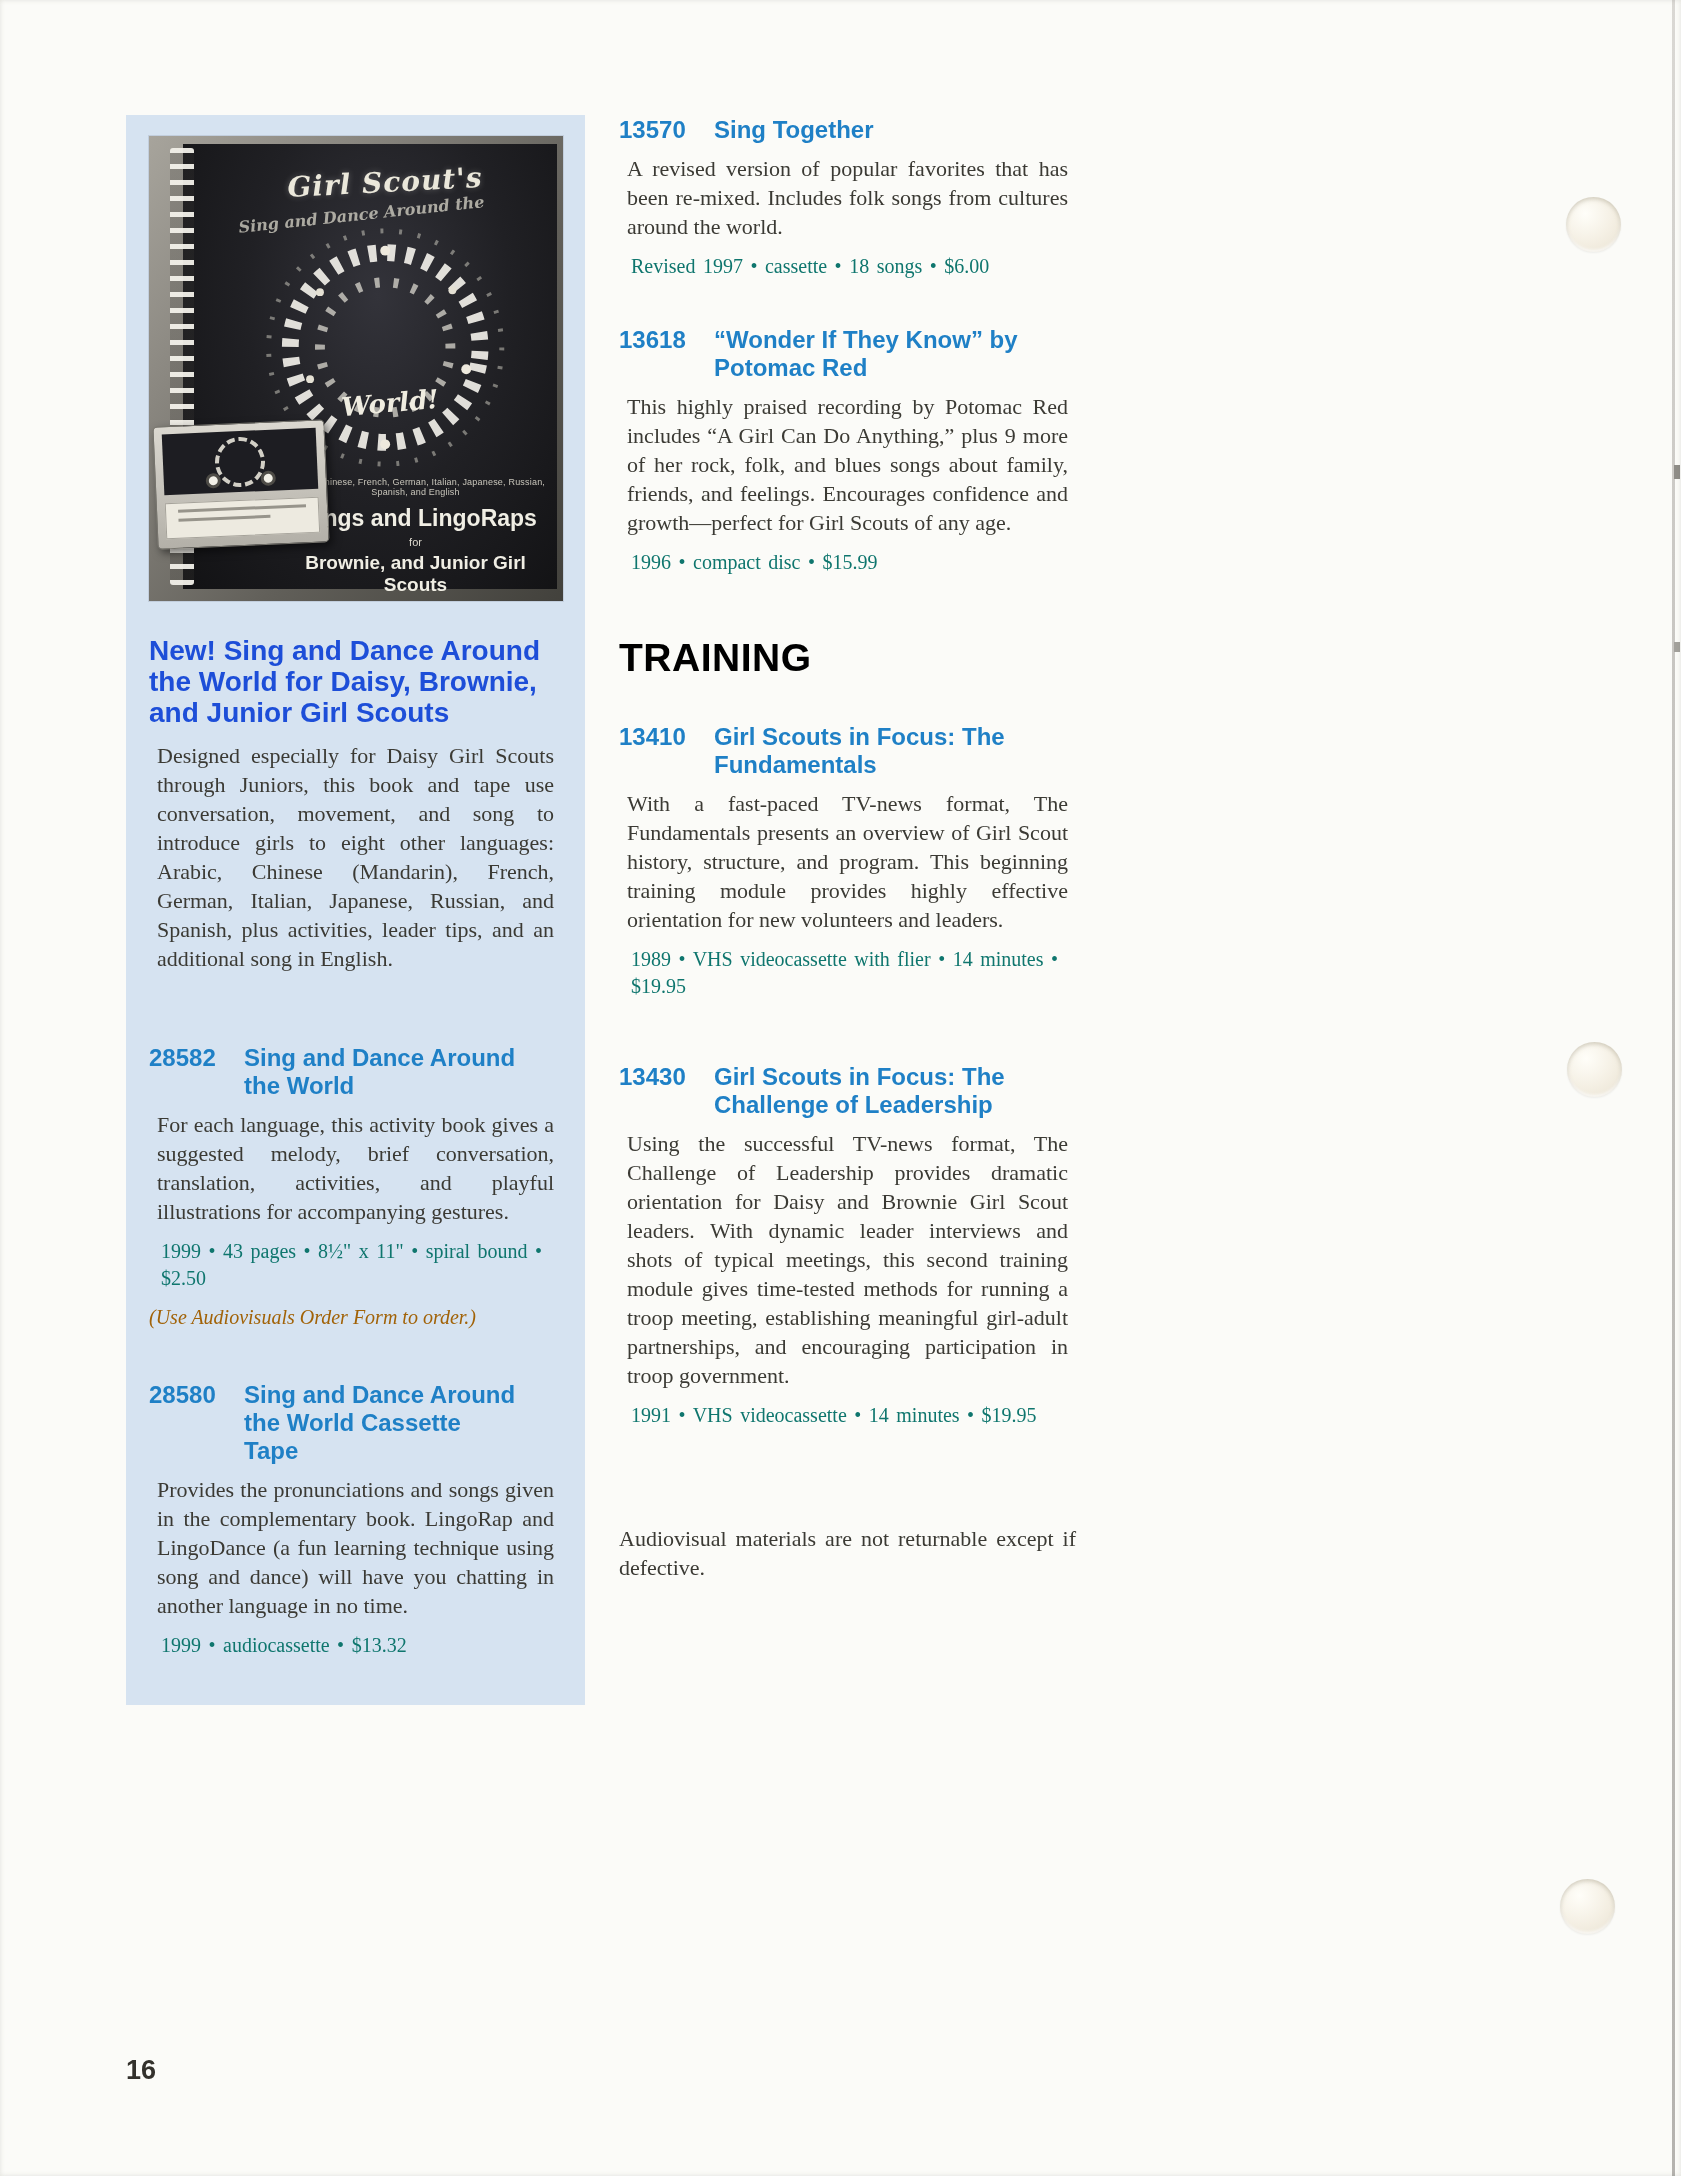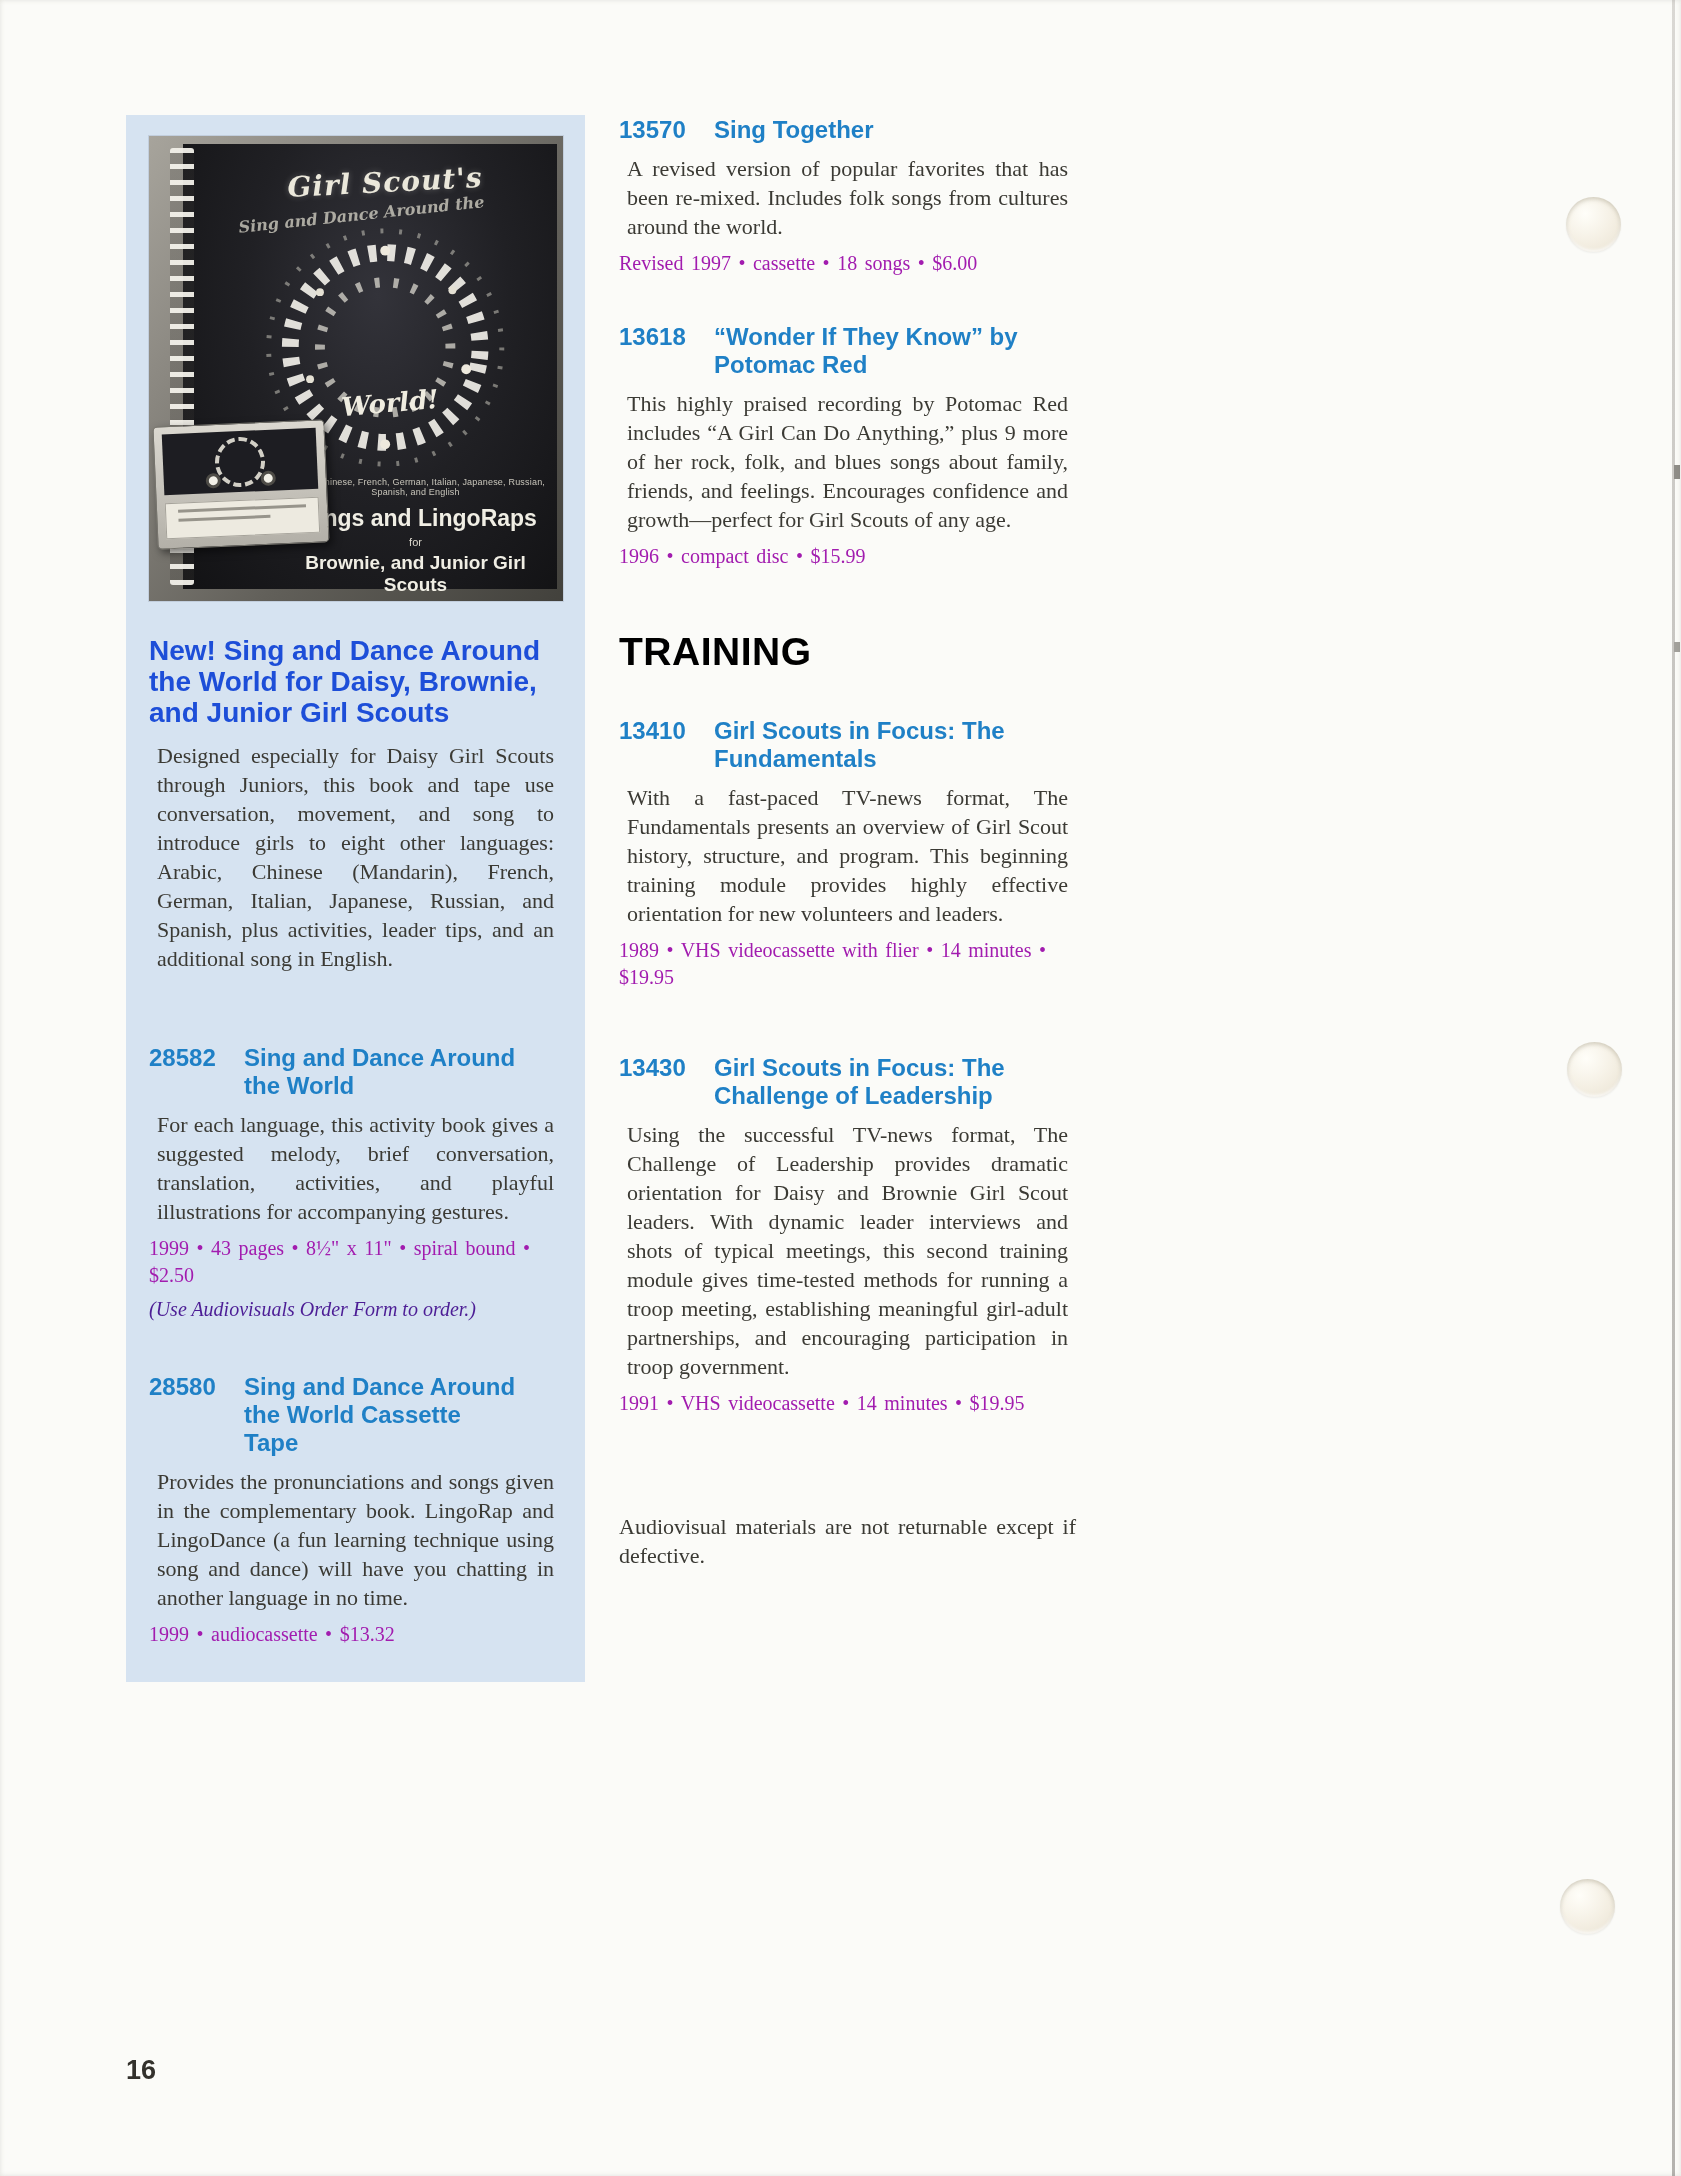--- a/index.html
+++ b/index.html
@@ -106,27 +106,27 @@
     margin:0;
     font:700 24px/28px "Liberation Sans", sans-serif; color:#1f80c6;
   }
   .panel .ititle { max-width:275px; }
   .body {
     margin:0 8px 9px;
     font:22px/29px "Liberation Serif", serif; color:#3b3a34;
     text-align:justify;
   }
   .specs {
-    margin:0;
-    font:20px/27px "Liberation Serif", serif; color:#a21caf;
+    margin:12px;
+    font:20px/27px "Liberation Serif", serif; color:#0f766e;
     word-spacing:2.5px;
   }
   .note {
     margin:7px 0 0;
-    font:italic 20px/26px "Liberation Serif", serif; color:#4c1d95;
+    font:italic 20px/26px "Liberation Serif", serif; color:#a16207;
   }
   .new-title {
     margin:34px 0 13px;
     font:700 28px/31px "Liberation Sans", sans-serif; color:#1d4ed8;
   }
   .section {
     margin:61px 0 44px;
     font:700 39px/42px "Liberation Sans", sans-serif; color:#000000;
     letter-spacing:0.5px;
   }

